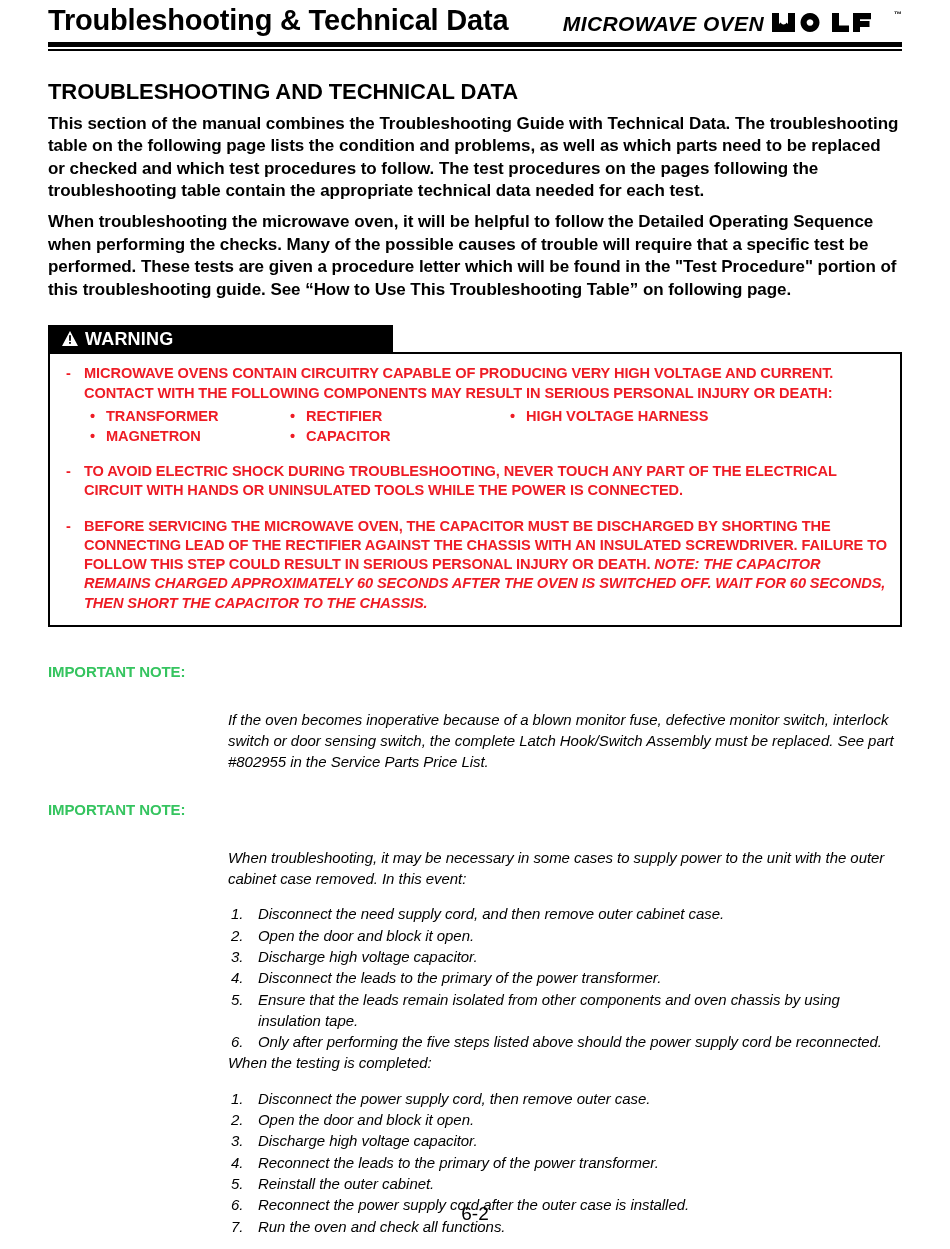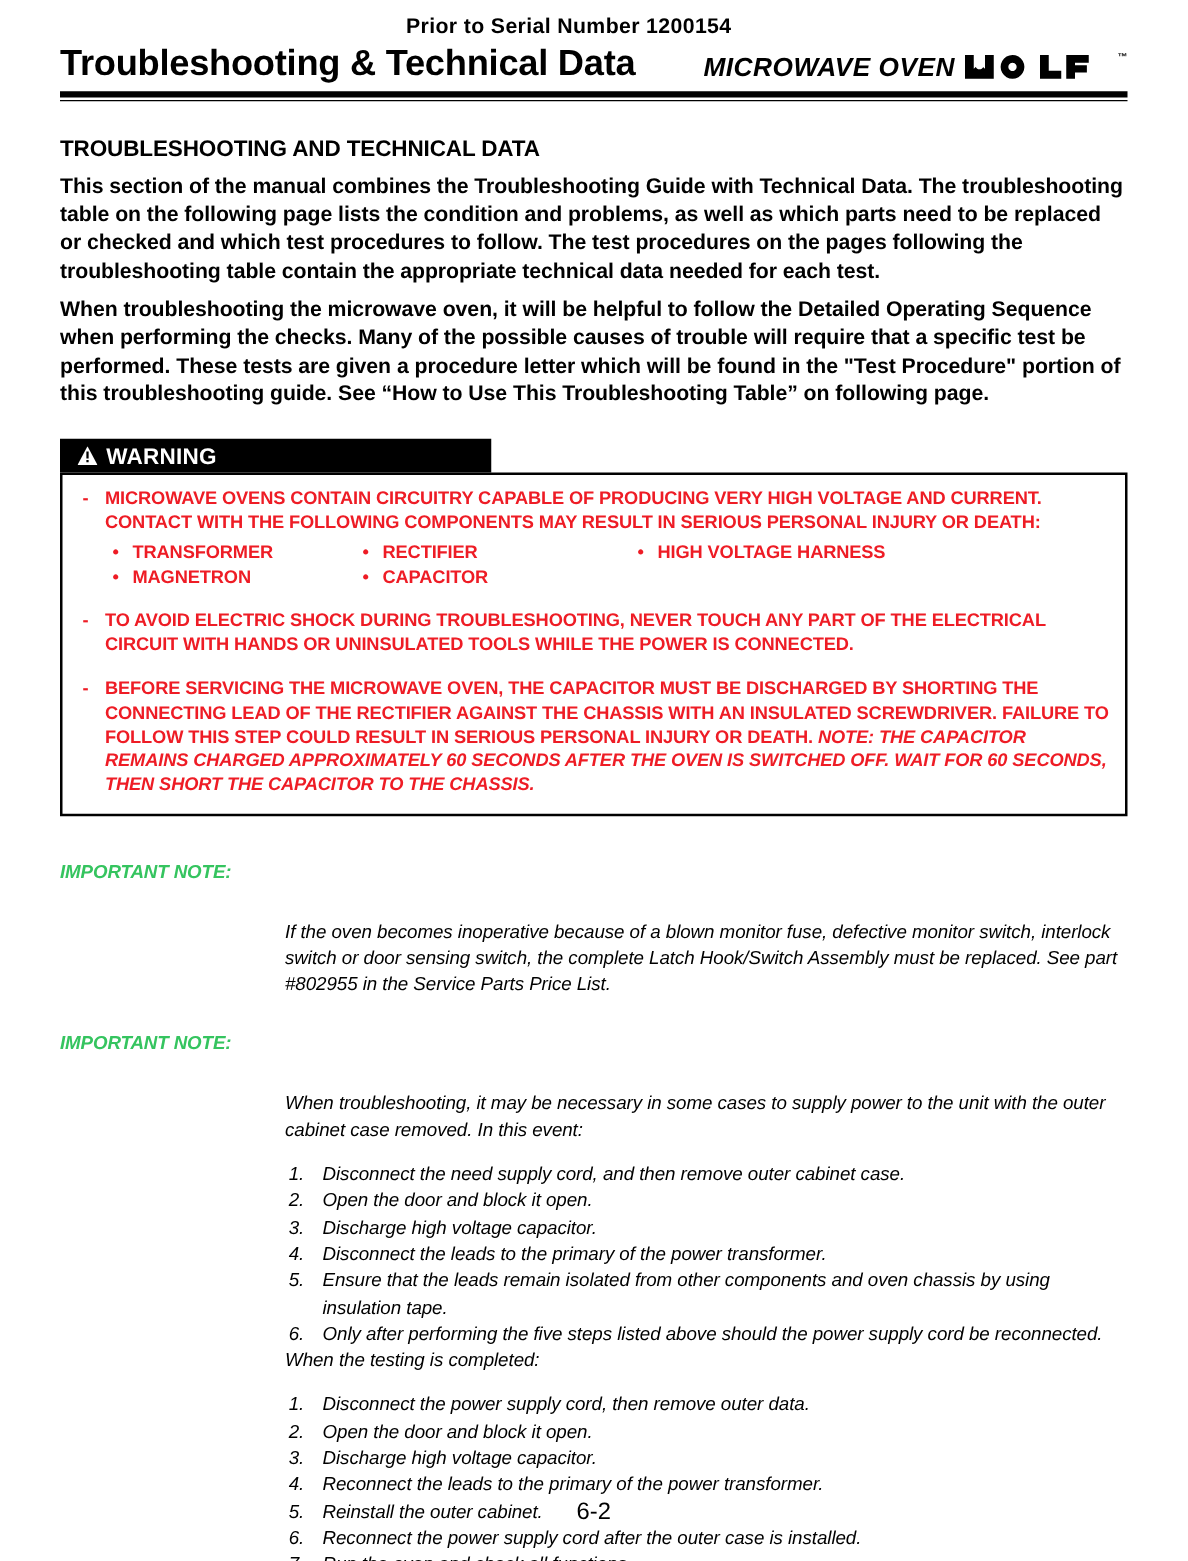--- a/index.html
+++ b/index.html
@@ -80,21 +80,21 @@
     margin-top: 5px;
   }
   .rule-thin {
     height: 1.5px;
     background: #000;
     margin-top: 2px;
   }
 
   
   .section-title {
-    font-size: 18px;
+    font-size: 22px;
     font-weight: bold;
     letter-spacing: -0.1px;
     margin-top: 28px;
   }
   p.body-par {
     font-size: 17px;
     line-height: 1.33;
     margin: 8px 0 0 0;
     text-align: left;
     letter-spacing: -0.05px;
@@ -185,21 +185,20 @@
 
   
   .note-block {
     display: flex;
     margin-top: 34px;
   }
   .note-block.second { margin-top: 26px; }
   .note-label {
     color: #35c45f;
     font-weight: bold;
-    font-style: italic;
     font-size: 15px;
     width: 180px;
     flex: 0 0 auto;
     letter-spacing: -0.1px;
     line-height: 1.42;
   }
   .note-body {
     flex: 1 1 auto;
     font-style: italic;
     font-size: 15px;
@@ -246,21 +245,20 @@
     bottom: 28px;
     text-align: center;
     font-size: 19px;
   }
 </style>
 </head>
 <body>
 
 <div class="page">
 
-  <div class="serial-line">Prior to Serial Number 1200154</div>
 
   <div class="header-row">
     <div class="header-title">Troubleshooting &amp; Technical Data</div>
 
     <div class="brand-block">
       <div class="brand-product">MICROWAVE OVEN</div>
       <div class="wolf-logo">
         <svg class="wolf-mark" width="122" height="26" viewBox="0 0 122 26">
 
           <path d="M1 3 h7 v11 l4.5 -4 4.5 4 V3 h7 v19 h-23 z" fill="#000"></path>
@@ -380,21 +378,21 @@
             <span class="num">6.</span>
             <span class="txt">Only after performing the five steps listed above should the power supply cord be reconnected.</span>
           </li>
       </ol>
 
       <p class="sub-head">When the testing is completed:</p>
 
       <ol class="steps">
         <li>
             <span class="num">1.</span>
-            <span class="txt">Disconnect the power supply cord, then remove outer data.</span>
+            <span class="txt">Disconnect the power supply cord, then remove outer case.</span>
           </li>
         <li>
             <span class="num">2.</span>
             <span class="txt">Open the door and block it open.</span>
           </li>
         <li>
             <span class="num">3.</span>
             <span class="txt">Discharge high voltage capacitor.</span>
           </li>
         <li>

